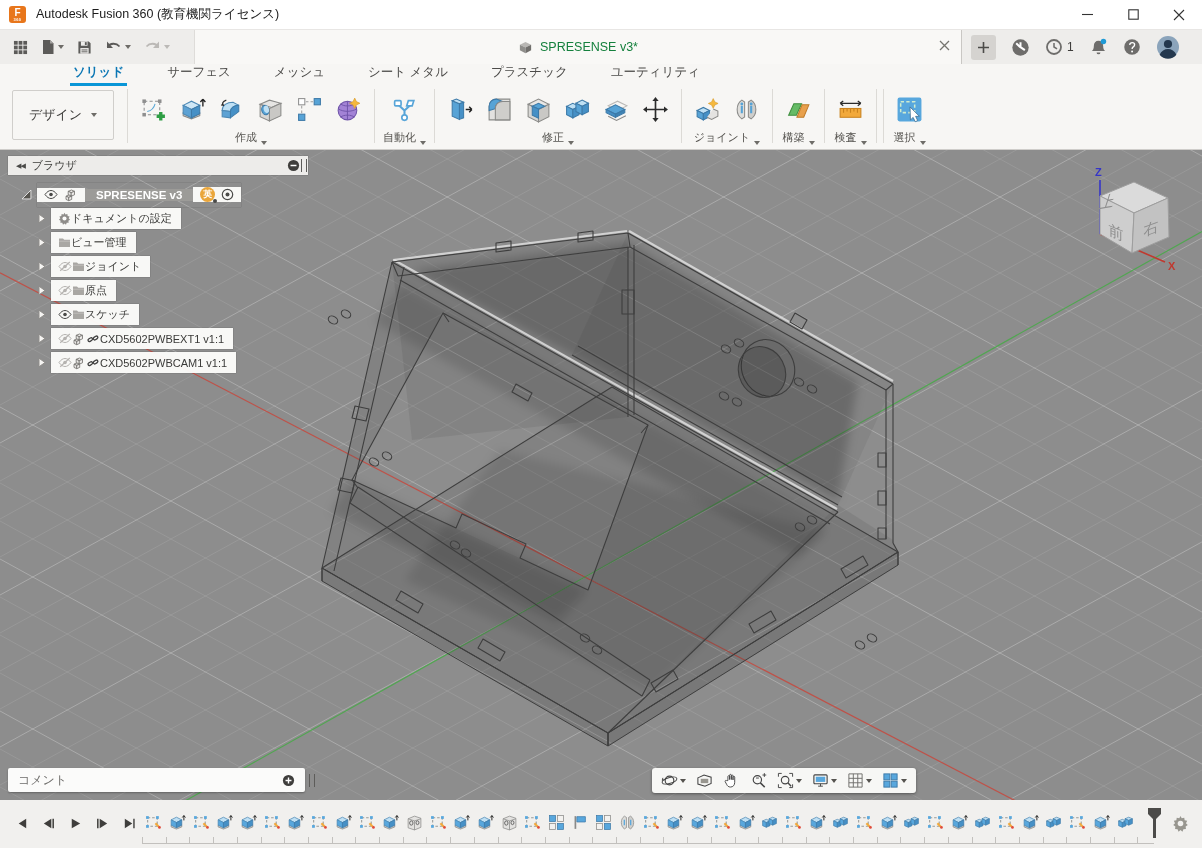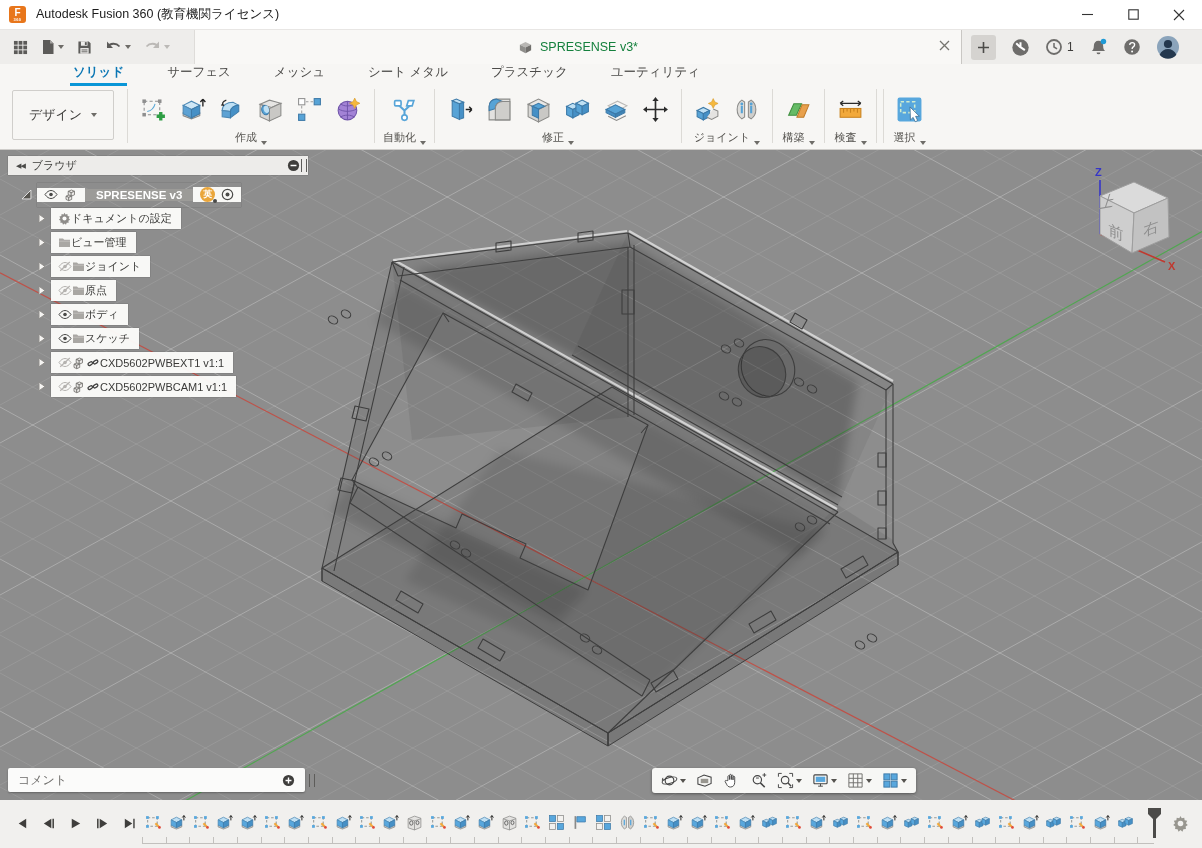--- a/index.html
+++ b/index.html
@@ -843,42 +843,20 @@
                 <path d="M1 5.5C3 2.7 5 1.5 7 1.5s4 1.2 6 4c-2 2.8-4 4-6 4s-4-1.2-6-4z" fill="none" stroke="#4a4a48"></path>
                 <circle cx="7" cy="5.5" r="1.8" fill="#4a4a48"></circle>
               </svg>
             </span>
             <span>
               <svg width="13" height="11" viewBox="0 0 14 12">
                 <path d="M1 1.5h4.3L6.7 3H13v8H1z" fill="#a9a7a3"></path>
                 <path d="M1 4.6h12" stroke="#c2c0bc"></path>
               </svg>
             </span>
-            <span>ボディ</span>
-          </span>
-        </div>
-        <div class="b-row child">
-    <span class="tri">
-            <svg width="8" height="11" viewBox="0 0 8 11">
-              <path d="M1 1.2l6 4.3-6 4.3z" fill="#f6f5f3" stroke="#8f8d8a"></path>
-            </svg>
-          </span>
-    <span class="chip">
-            <span>
-              <svg width="14" height="11" viewBox="0 0 14 11">
-                <path d="M1 5.5C3 2.7 5 1.5 7 1.5s4 1.2 6 4c-2 2.8-4 4-6 4s-4-1.2-6-4z" fill="none" stroke="#4a4a48"></path>
-                <circle cx="7" cy="5.5" r="1.8" fill="#4a4a48"></circle>
-              </svg>
-            </span>
-            <span>
-              <svg width="13" height="11" viewBox="0 0 14 12">
-                <path d="M1 1.5h4.3L6.7 3H13v8H1z" fill="#a9a7a3"></path>
-                <path d="M1 4.6h12" stroke="#c2c0bc"></path>
-              </svg>
-            </span>
             <span>スケッチ</span>
           </span>
         </div>
         <div class="b-row child">
     <span class="tri">
             <svg width="8" height="11" viewBox="0 0 8 11">
               <path d="M1 1.2l6 4.3-6 4.3z" fill="#f6f5f3" stroke="#8f8d8a"></path>
             </svg>
           </span>
     <span class="chip">

